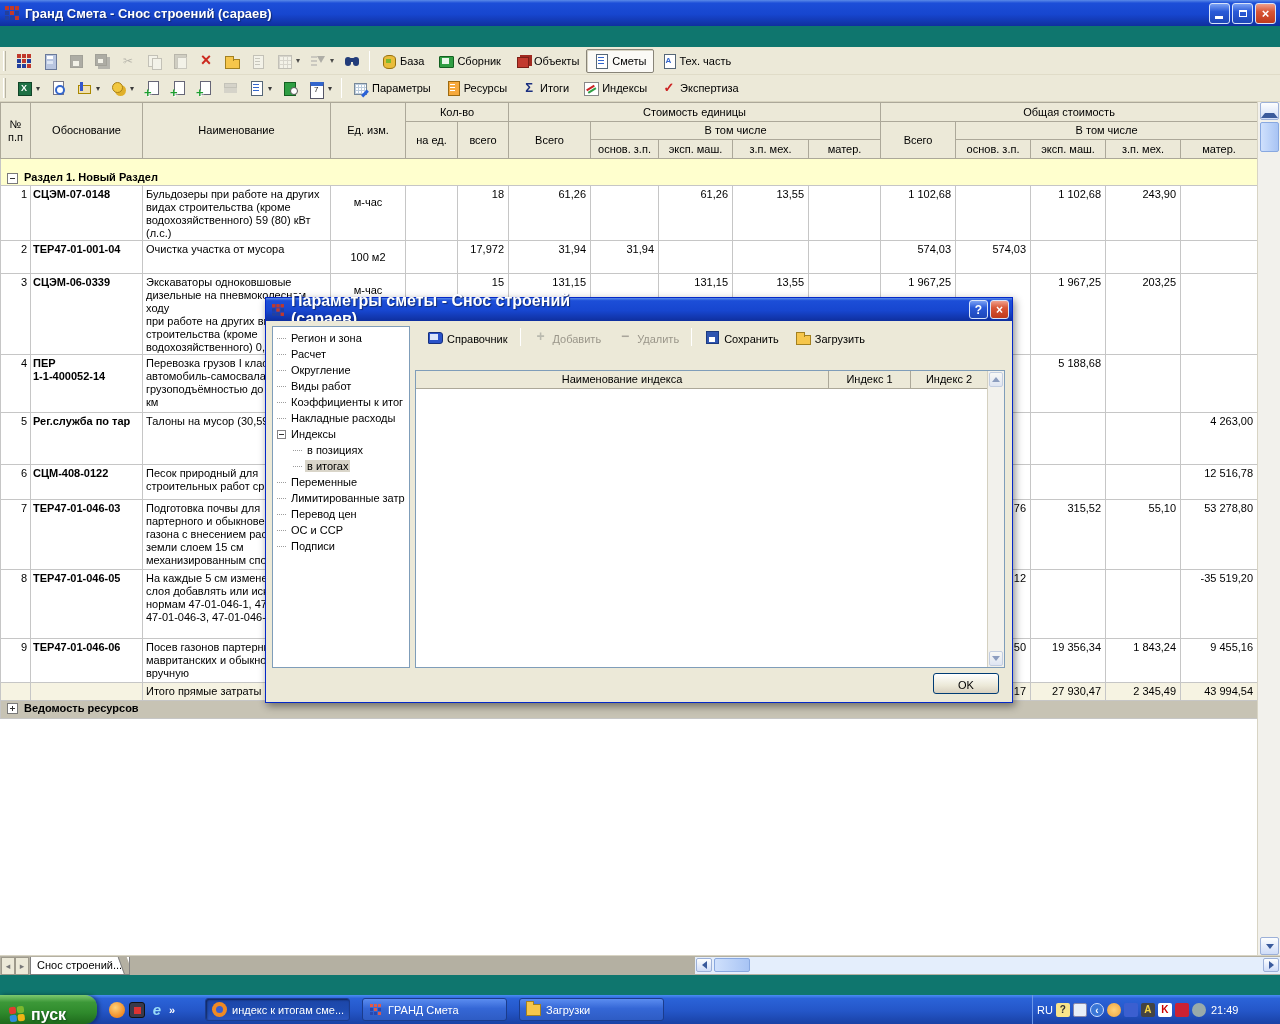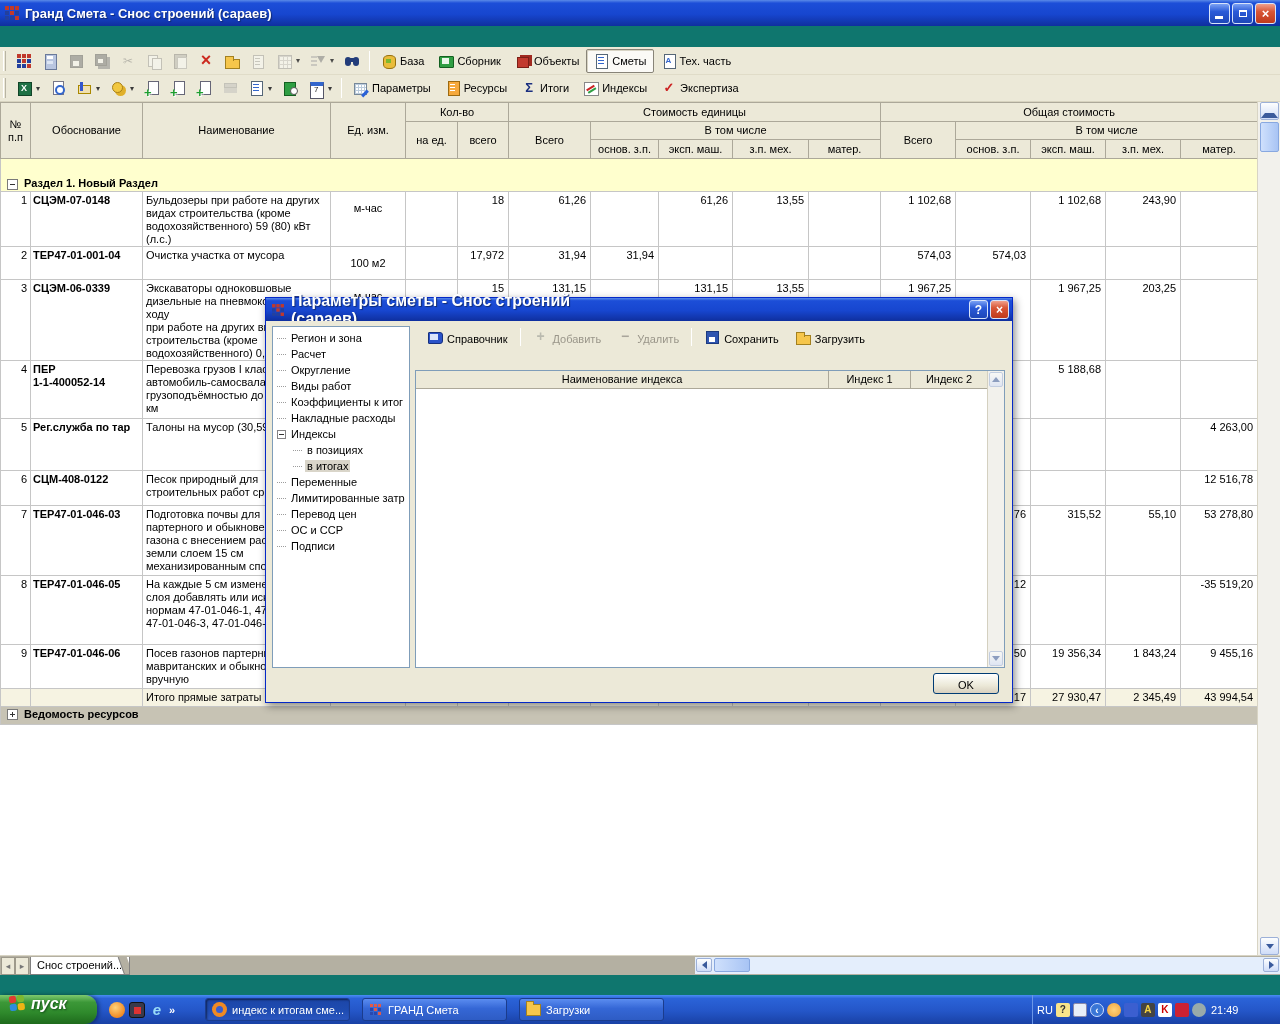--- a/index.html
+++ b/index.html
@@ -102,21 +102,21 @@
   
   #workarea{position:absolute;left:0;top:102px;width:1280px;height:853px;background:#fff}
   #grid{border-collapse:collapse;table-layout:fixed;width:1257px}
   #grid th{background:#ece9d8;border:1px solid #aca899;font-weight:normal;font-size:11px;text-align:center;padding:1px 2px;white-space:pre-line;line-height:13px}
   #grid td{border:1px solid #c6c6c6;vertical-align:top;font-size:11px;overflow:hidden}
   td.c-num{text-align:right;padding:2px 3px 0 0;position:relative}
   td.c-code{font-weight:bold;padding:2px 1px 0 2px;white-space:pre-line;line-height:13px}
   td.c-name{padding:2px 3px 0 3px;white-space:pre-line;line-height:13px}
   td.c-unit{text-align:center;padding-top:10px}
   td.c-val{text-align:right;padding:2px 4px 0 0;white-space:nowrap}
-  tr.section td{background:#ffffce;font-weight:bold;border:1px solid #d4d2a8;border-style:dotted none;padding:18px 0 1px 3px;vertical-align:middle}
+  tr.section td{background:#ffffce;font-weight:bold;border:1px solid #d4d2a8;border-style:dotted none;padding:12px 0 1px 3px;vertical-align:middle}
   tr.totals td{background:#f6f3e2}
   tr.resources td{background:#c7c3b4;font-weight:bold;border:1px solid #9e9a8c;padding:1px 0 1px 3px;vertical-align:middle}
   .expbox{display:inline-block;width:11px;height:11px;background:#fff;border:1px solid #7a7a7a;position:relative;vertical-align:middle}
   .expbox::before{content:"";position:absolute;left:2px;top:4px;width:5px;height:1px;background:#333}
   .expbox.plus::after{content:"";position:absolute;left:4px;top:2px;width:1px;height:5px;background:#333}
   tr.section .expbox,tr.resources .expbox{margin:0 6px 0 3px}
 
   
   .sb-btn{background:linear-gradient(180deg,#fdfefe,#cfdcf8);border:1px solid #9cb0d8;border-radius:2px;position:absolute;display:flex;align-items:center;justify-content:center}
   .sb-thumb{background:linear-gradient(90deg,#cfe0fc,#a8c4f4);border:1px solid #88a8e0;border-radius:2px;position:absolute}
@@ -181,21 +181,21 @@
   #hscroll .sb-thumb{left:19px;top:1px;width:36px;height:14px}
 
   #statusbar{position:absolute;left:0;top:975px;width:1280px;height:20px;background:#ece9d8;display:flex;align-items:center;border-top:1px solid #fff}
   .scell{padding:0 8px;height:16px;line-height:16px;border-right:1px solid #c0bcac;box-shadow:1px 0 0 #fff;white-space:nowrap;overflow:hidden}
 
   
   #taskbar{position:absolute;left:0;top:995px;width:1280px;height:29px;
     background:linear-gradient(180deg,#4a8ef4 0%,#2b63d8 12%,#2456c8 55%,#1941a5 100%)}
   #startbtn{position:absolute;left:0;top:0;width:97px;height:29px;border-radius:0 12px 12px 0;
     background:linear-gradient(180deg,#7ec96f 0%,#3c9838 25%,#2f8a2c 60%,#1e6a1c 100%);
-    display:flex;align-items:flex-start;color:#fff;font-weight:bold;font-style:italic;font-size:16px;padding-left:8px;gap:5px;
+    display:flex;align-items:flex-end;color:#fff;font-weight:bold;font-size:16px;padding-left:8px;gap:5px;
     box-shadow:2px 0 4px rgba(0,0,0,.4);text-shadow:1px 1px 2px #14501a}
   .xpflag{width:18px;height:18px;position:relative;flex:none}
   .xpflag::before{content:"";position:absolute;left:1px;top:1px;width:7px;height:7px;background:#e03c31;border-radius:2px;
     box-shadow:8px 0 0 #7cb82f,0 8px 0 #2f8cdd,8px 8px 0 #f0b514;transform:rotate(-6deg)}
   #quicklaunch{position:absolute;left:105px;top:0;height:29px;display:flex;align-items:center;gap:4px;padding:0 4px}
   .qlic{width:16px;height:16px;border-radius:3px}
   .ql-update{background:radial-gradient(circle at 40% 35%,#ffd27a,#f08a24 70%);border-radius:50%}
   .ql-media{background:#3a3a4a;border:1px solid #111;position:relative}
   .ql-media::before{content:"";position:absolute;left:4px;top:4px;width:7px;height:7px;background:#d33}
   .ql-ie{color:#9adcf8;font-weight:bold;font-style:italic;font-size:15px;line-height:16px;text-align:center}

